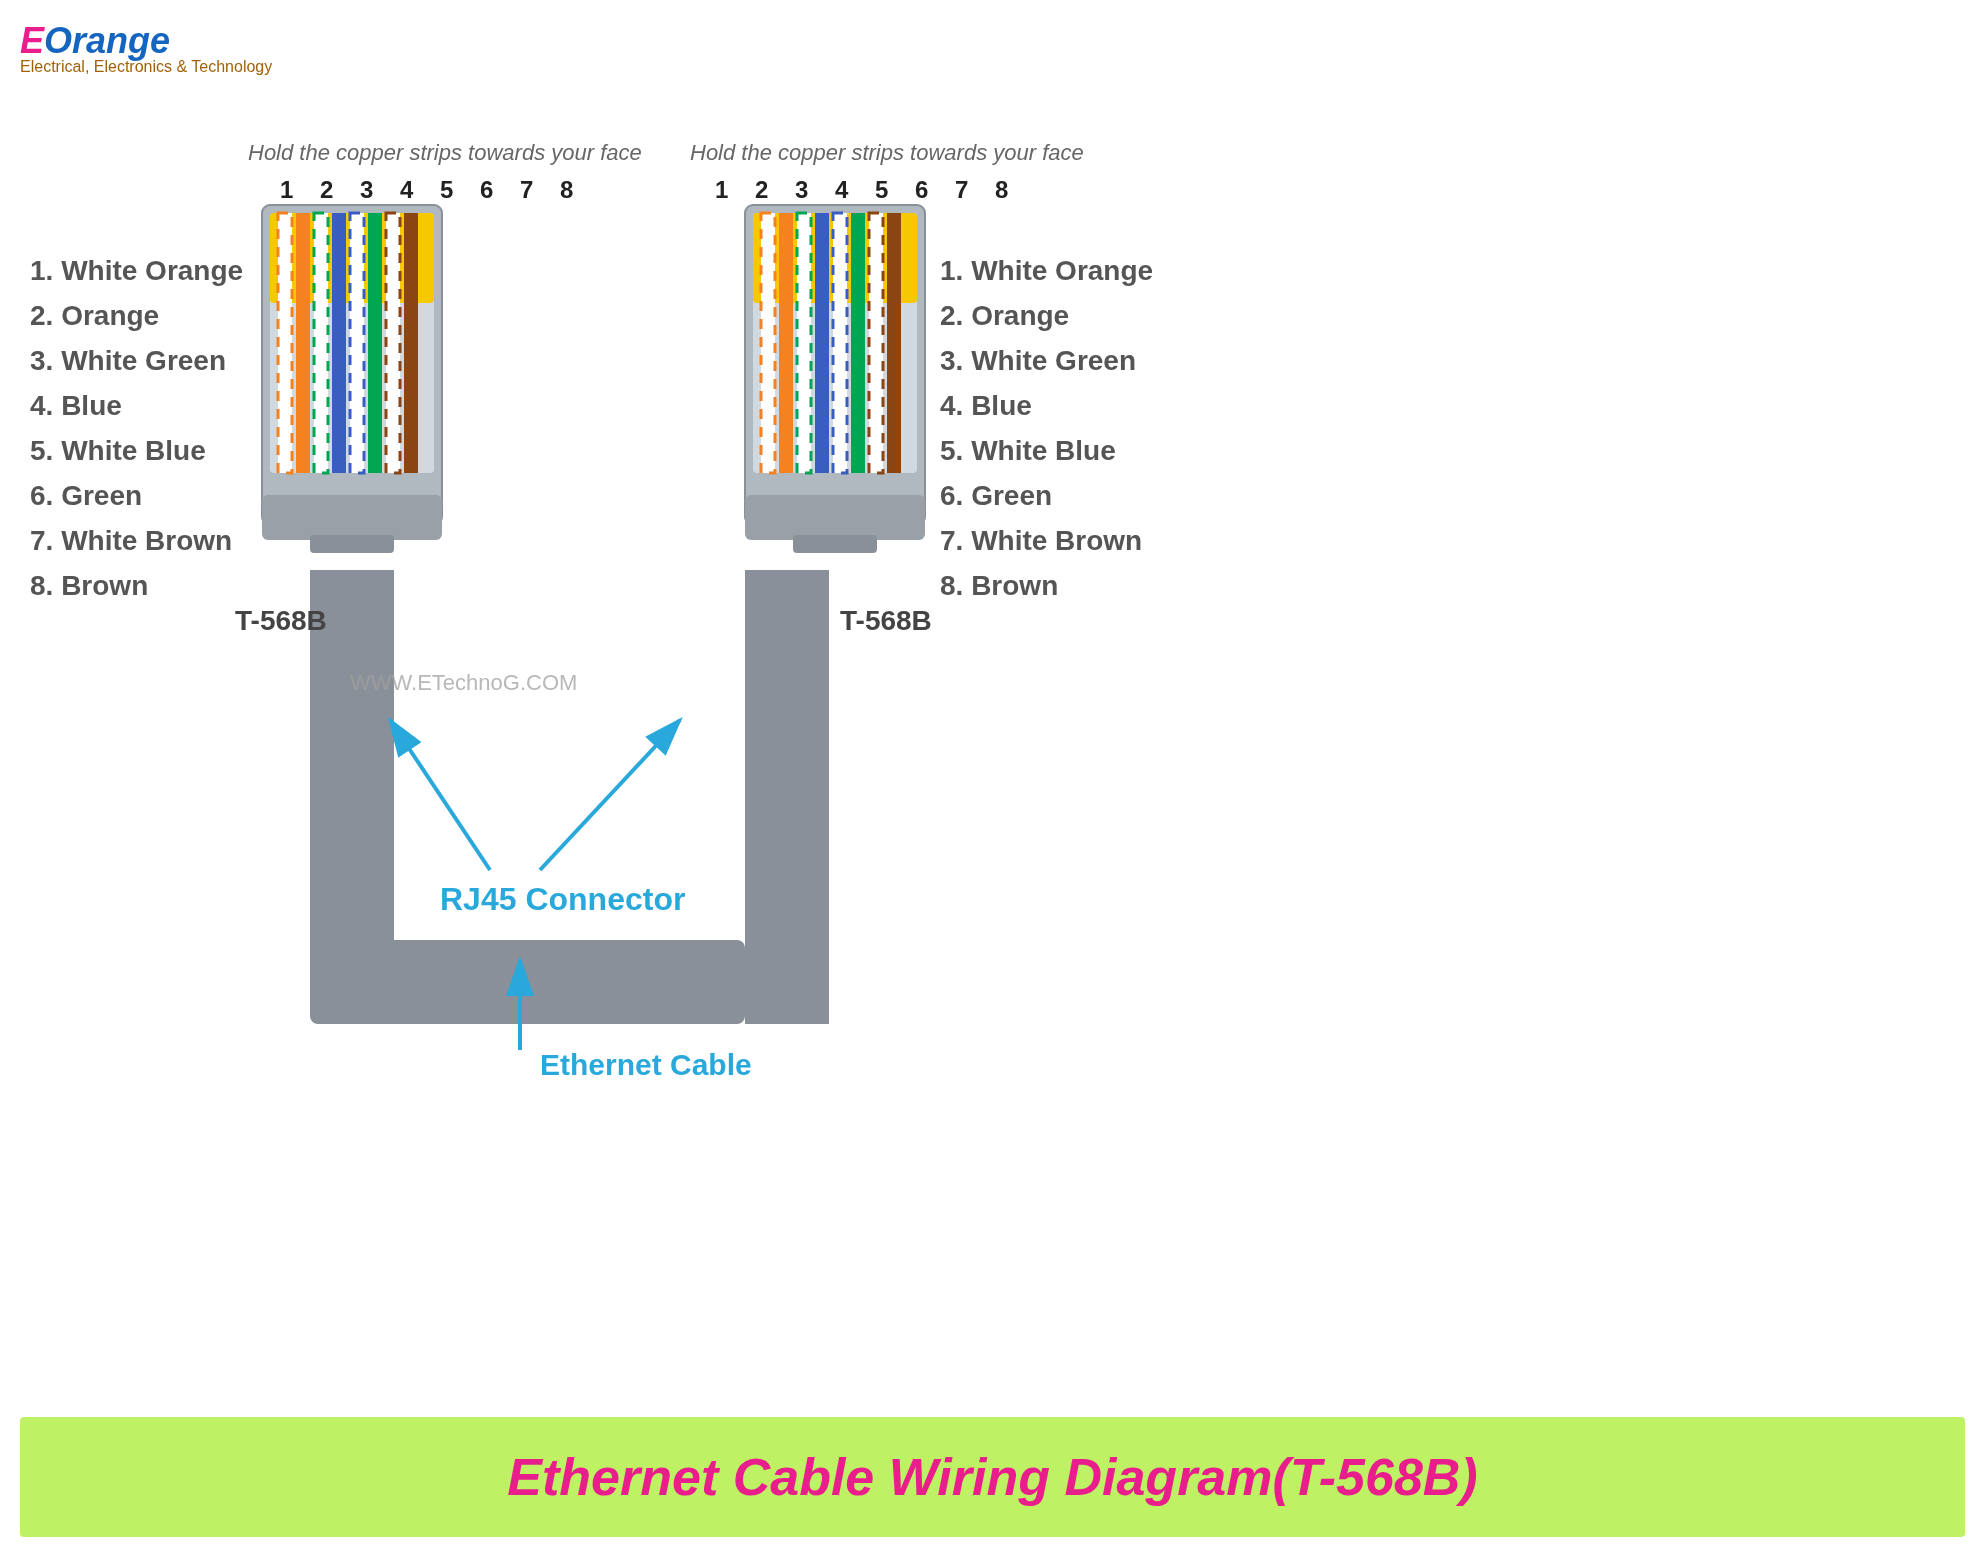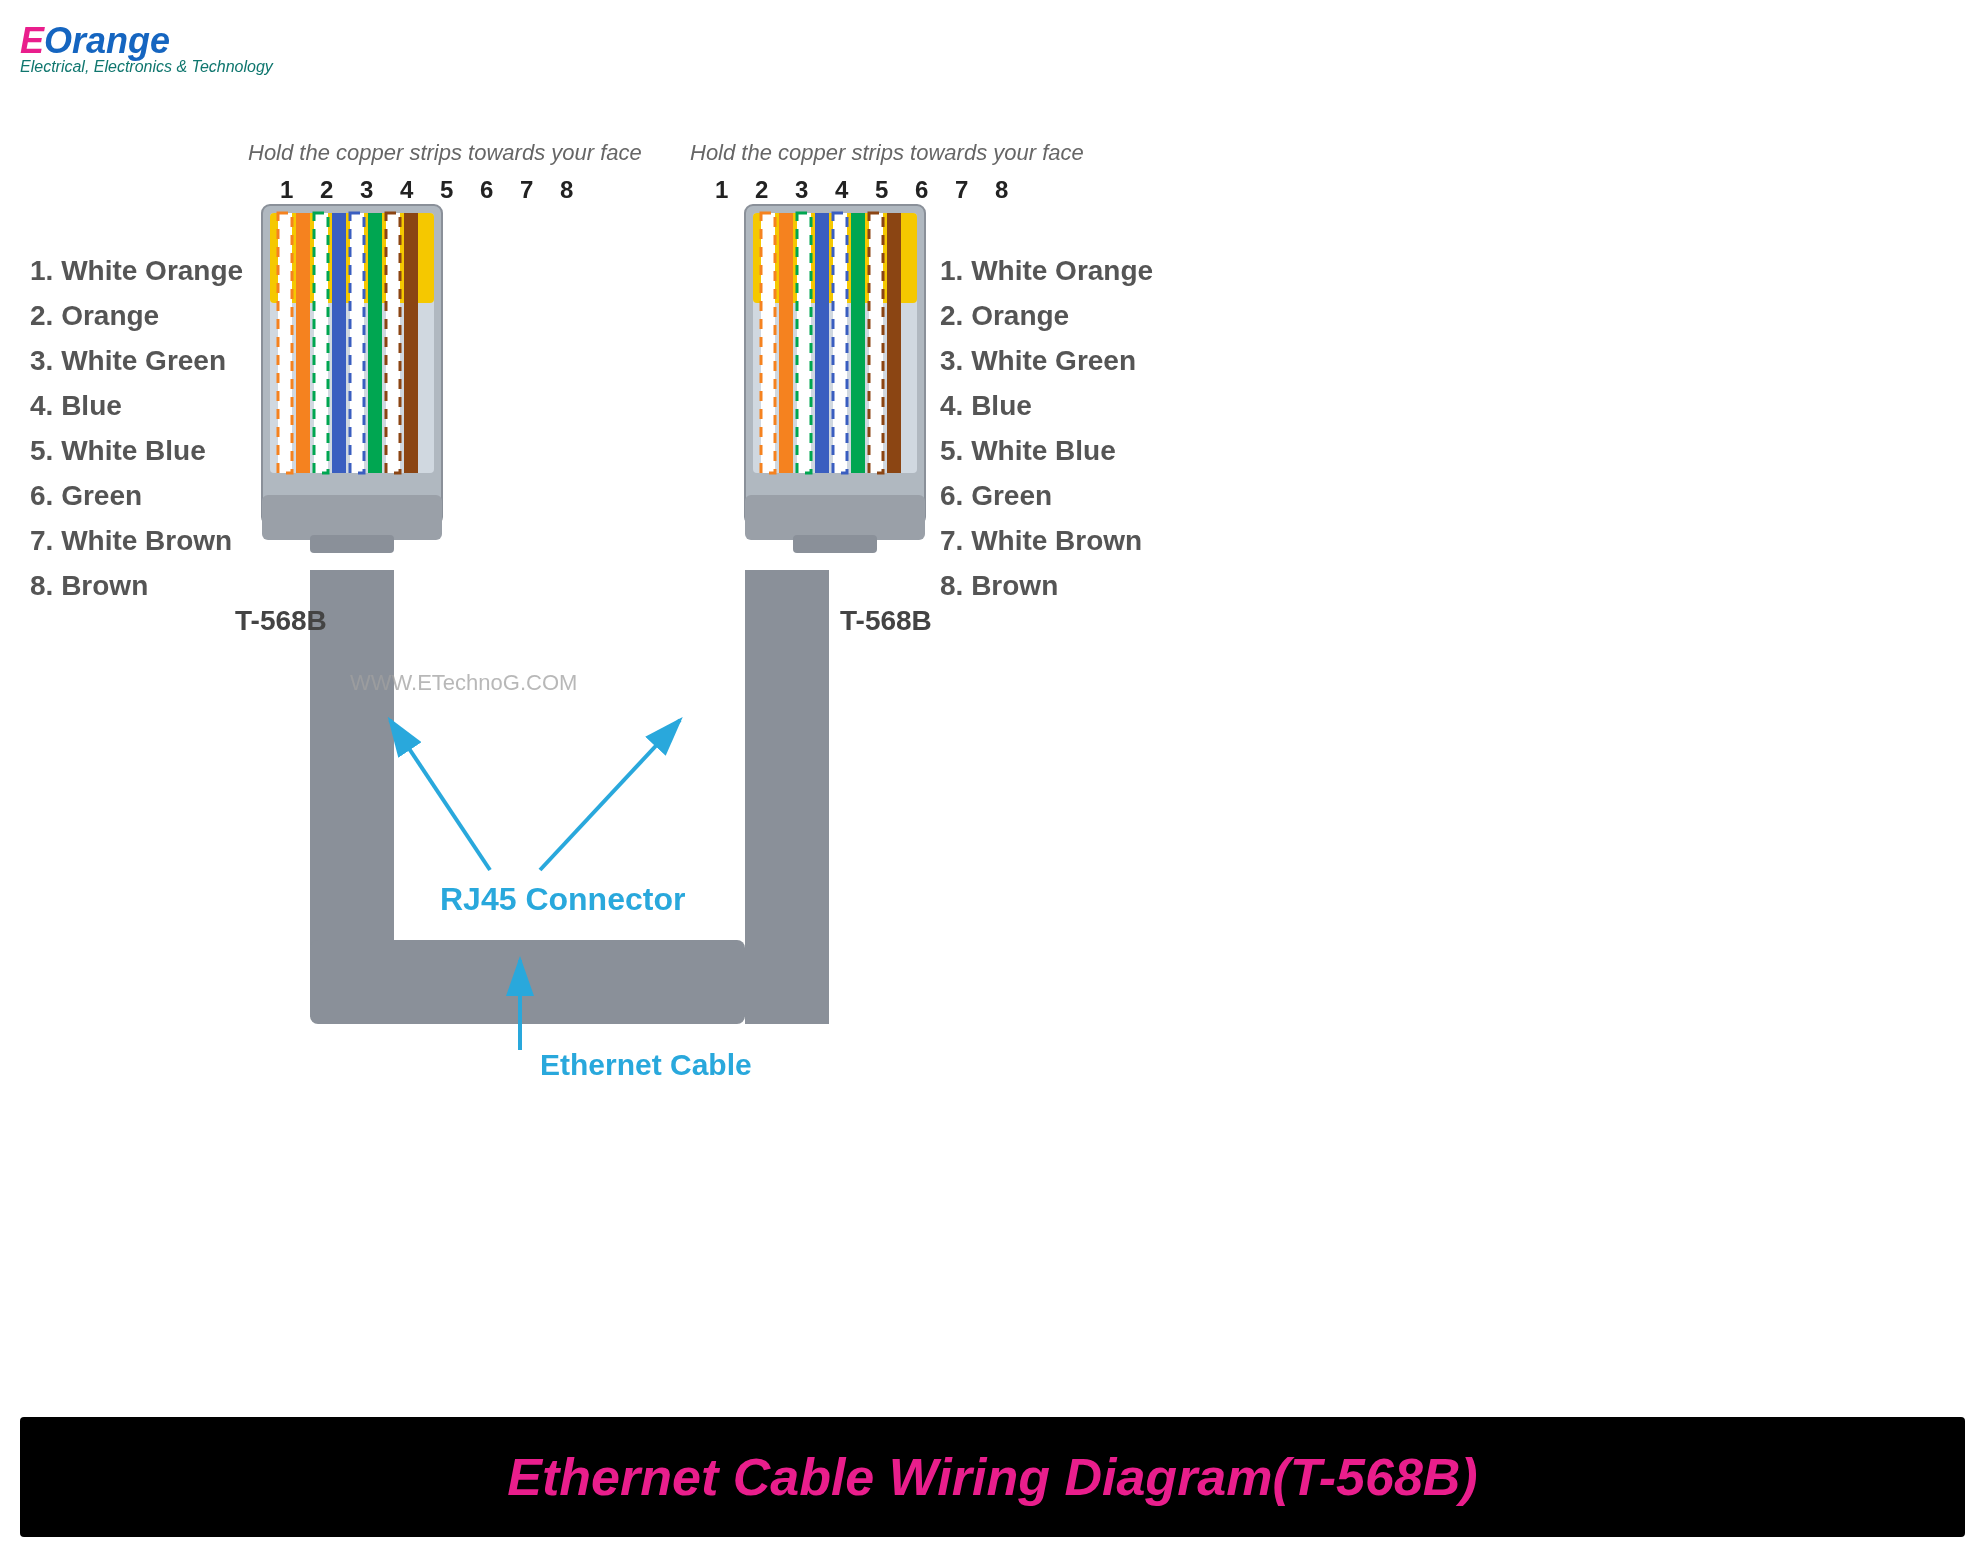--- a/index.html
+++ b/index.html
@@ -13,29 +13,29 @@
     }
 
     
     #header {
       position: absolute;
       top: 20px;
       left: 20px;
     }
     .logo-e { color: #e91e8c; font-size: 36px; font-weight: bold; font-style: italic; }
     .logo-technog { color: #1565c0; font-size: 36px; font-weight: bold; font-style: italic; }
-    .logo-subtitle { color: #0f766e; font-size: 16px; font-style: italic; margin-top: -4px; }
+    .logo-subtitle { color: #a16207; font-size: 16px; margin-top: -4px; }
 
     
     #bottom-banner {
       position: absolute;
       bottom: 20px;
       left: 20px;
       right: 20px;
-      background: #000000;
+      background: #bef264;
       height: 120px;
       display: flex;
       align-items: center;
       justify-content: center;
       border-radius: 4px;
     }
     .banner-text {
       font-size: 52px;
       font-weight: bold;
       font-style: italic;

